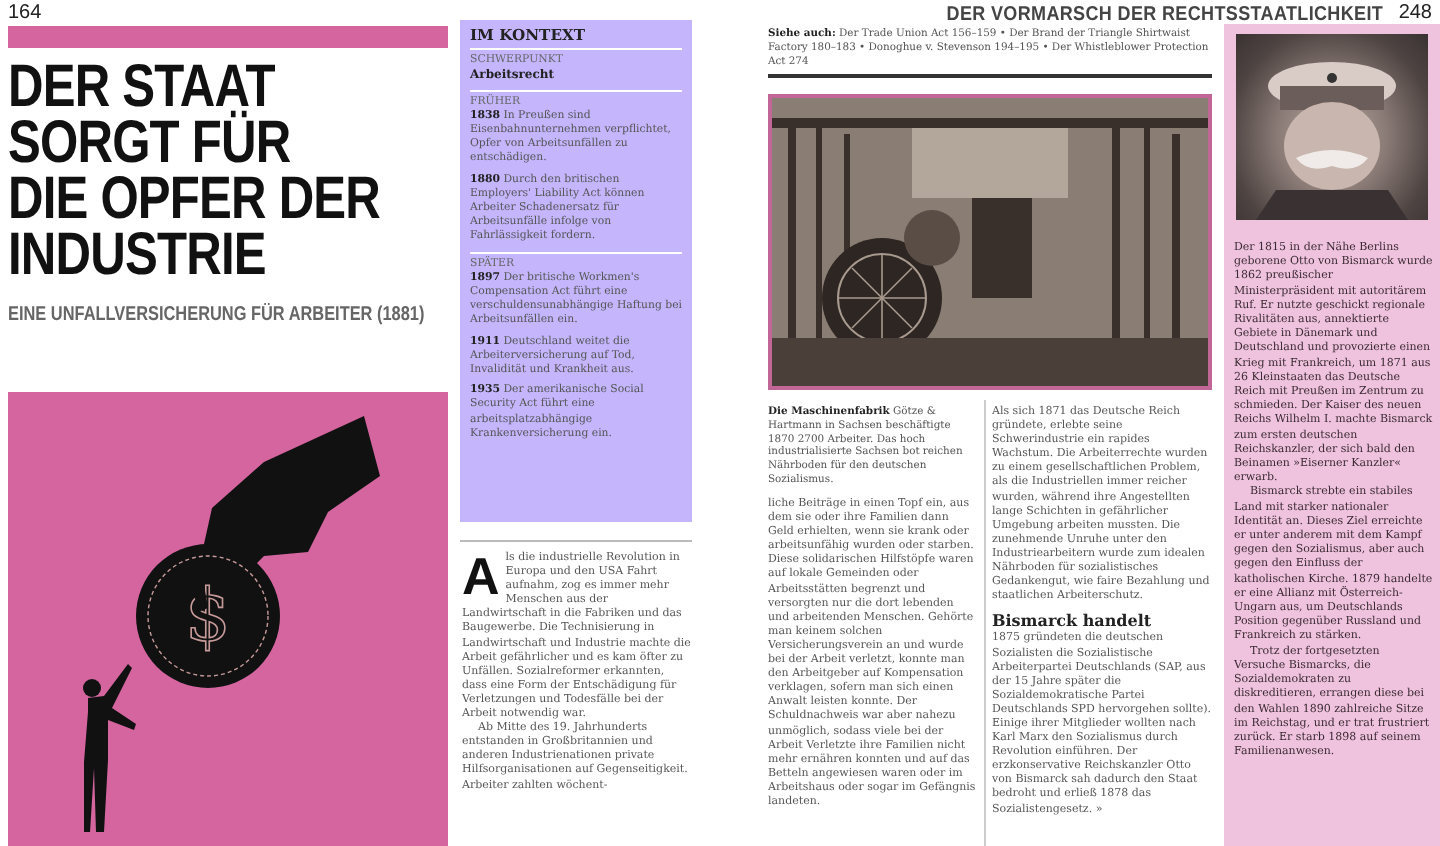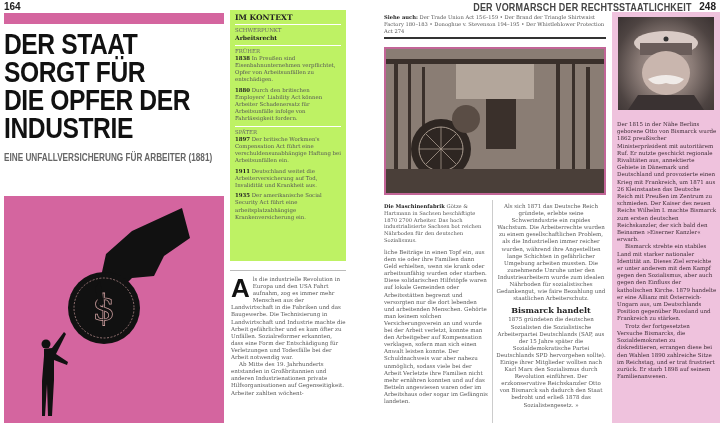--- a/index.html
+++ b/index.html
@@ -1,29 +1,29 @@
 <!DOCTYPE html>
 <html><head>
 <meta charset="utf-8">
 <style>
   * { margin: 0; padding: 0; box-sizing: border-box; }
   html, body { width: 720px; height: 423px; overflow: hidden; background: #ffffff; }
   body { position: relative; font-family: "DejaVu Serif", serif; color: #222; }
 
-  .page-num { position: absolute; top: 1px; font-family: "Liberation Sans", sans-serif; font-weight: bold; font-size: 10px; color: #222; }
+  .page-num { position: absolute; top: 1px; font-family: "Liberation Sans", sans-serif; font-weight: normal; font-size: 10px; color: #222; }
   .running-head { position: absolute; top: 2px; right: 28px; font-family: "Liberation Sans", sans-serif; font-weight: bold; font-size: 10px; color: #444; letter-spacing: 0.2px; transform: scaleX(0.9); transform-origin: right; }
 
   .pink-bar { position: absolute; background: #d4659f; }
 
   .title { position: absolute; left: 4px; top: 30px; width: 220px; font-family: "Liberation Sans", sans-serif; font-weight: bold; font-size: 30px; line-height: 28px; color: #111; letter-spacing: -0.5px; transform: scaleX(0.82); transform-origin: left top; white-space: nowrap; }
   .subtitle { position: absolute; left: 4px; top: 152px; font-family: "Liberation Sans", sans-serif; font-weight: bold; font-size: 10px; color: #666; transform: scaleX(0.82); transform-origin: left top; white-space: nowrap; }
 
   .illustration { position: absolute; left: 4px; top: 196px; width: 220px; height: 227px; background: #d4659f; overflow: hidden; }
 
-  .context-box { position: absolute; left: 230px; top: 10px; width: 116px; height: 251px; background: #bef264; padding: 4px 5px; font-size: 5.4px; line-height: 7.2px; color: #555; }
+  .context-box { position: absolute; left: 230px; top: 10px; width: 116px; height: 251px; background: #c4b5fd; padding: 4px 5px; font-size: 5.4px; line-height: 7.2px; color: #555; }
   .context-box .ctx-title { font-weight: bold; font-size: 7.6px; color: #222; padding-bottom: 3px; border-bottom: 1px solid #fff; margin-bottom: 2px; }
   .context-box .label { color: #666; font-size: 5.4px; }
   .context-box .focus { font-weight: bold; color: #222; font-size: 6px; padding-bottom: 3px; border-bottom: 1px solid #fff; margin-bottom: 2px; }
   .context-box .entry { margin-bottom: 3px; }
   .context-box .year { font-weight: bold; color: #222; }
   .context-box .sep { border-bottom: 1px solid #fff; margin: 2px 0; }
 
   .divider { position: absolute; height: 1px; background: #bbb; }
 
   .col { position: absolute; font-size: 5.5px; line-height: 7.1px; color: #555; text-align: left; }
@@ -130,21 +130,21 @@
   </svg>
 </div>
 <div class="caption"><b>Die Maschinenfabrik</b><span> Götze &amp; Hartmann in Sachsen beschäftigte 1870 2700 Arbeiter. Das hoch industrialisierte Sachsen bot reichen Nährboden für den deutschen Sozialismus.</span></div>
 
 <div class="col" style="left:384px; top:249px; width:104px;">
   <p>liche Beiträge in einen Topf ein, aus dem sie oder ihre Familien dann Geld erhielten, wenn sie krank oder arbeitsunfähig wurden oder starben. Diese solidarischen Hilfstöpfe waren auf lokale Gemeinden oder Arbeitsstätten begrenzt und versorgten nur die dort lebenden und arbeitenden Menschen. Gehörte man keinem solchen Versicherungsverein an und wurde bei der Arbeit verletzt, konnte man den Arbeitgeber auf Kompensation verklagen, sofern man sich einen Anwalt leisten konnte. Der Schuldnachweis war aber nahezu unmöglich, sodass viele bei der Arbeit Verletzte ihre Familien nicht mehr ernähren konnten und auf das Betteln angewiesen waren oder im Arbeitshaus oder sogar im Gefängnis landeten.</p>
 </div>
 
 <div class="vert-divider" style="left:492px; top:200px; height:223px;"></div>
 
-<div class="col" style="left:496px; top:203px; width:110px;text-align:center;">
+<div class="col" style="left:496px; top:203px; width:110px;">
   <p>Als sich 1871 das Deutsche Reich gründete, erlebte seine Schwerindustrie ein rapides Wachstum. Die Arbeiterrechte wurden zu einem gesellschaftlichen Problem, als die Industriellen immer reicher wurden, während ihre Angestellten lange Schichten in gefährlicher Umgebung arbeiten mussten. Die zunehmende Unruhe unter den Industriearbeitern wurde zum idealen Nährboden für sozialistisches Gedankengut, wie faire Bezahlung und staatlichen Arbeiterschutz.</p>
   <div class="subhead">Bismarck handelt</div>
   <p>1875 gründeten die deutschen Sozialisten die Sozialistische Arbeiterpartei Deutschlands (SAP, aus der 15 Jahre später die Sozialdemokratische Partei Deutschlands SPD hervorgehen sollte). Einige ihrer Mitglieder wollten nach Karl Marx den Sozialismus durch Revolution einführen. Der erzkonservative Reichskanzler Otto von Bismarck sah dadurch den Staat bedroht und erließ 1878 das Sozialistengesetz. »</p>
 </div>
 
 <div class="sidebar-pink"></div>
 <div class="portrait">
   <svg width="96" height="93" viewBox="0 0 96 93">
     <ellipse cx="48" cy="26" rx="32" ry="12" fill="#d9cbc6"></ellipse>
     <rect x="22" y="26" width="52" height="12" fill="#6a5d5a"></rect>

